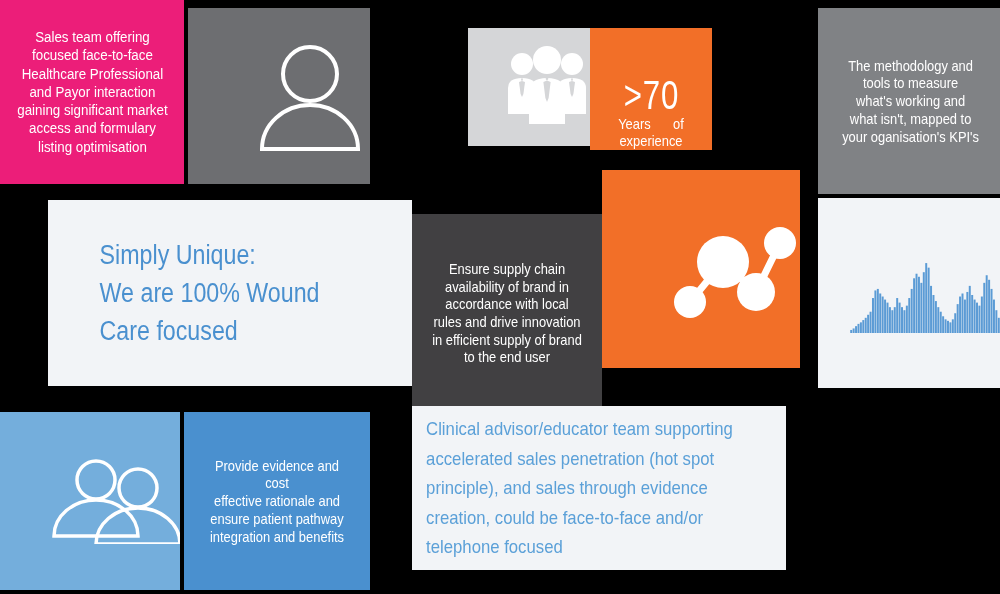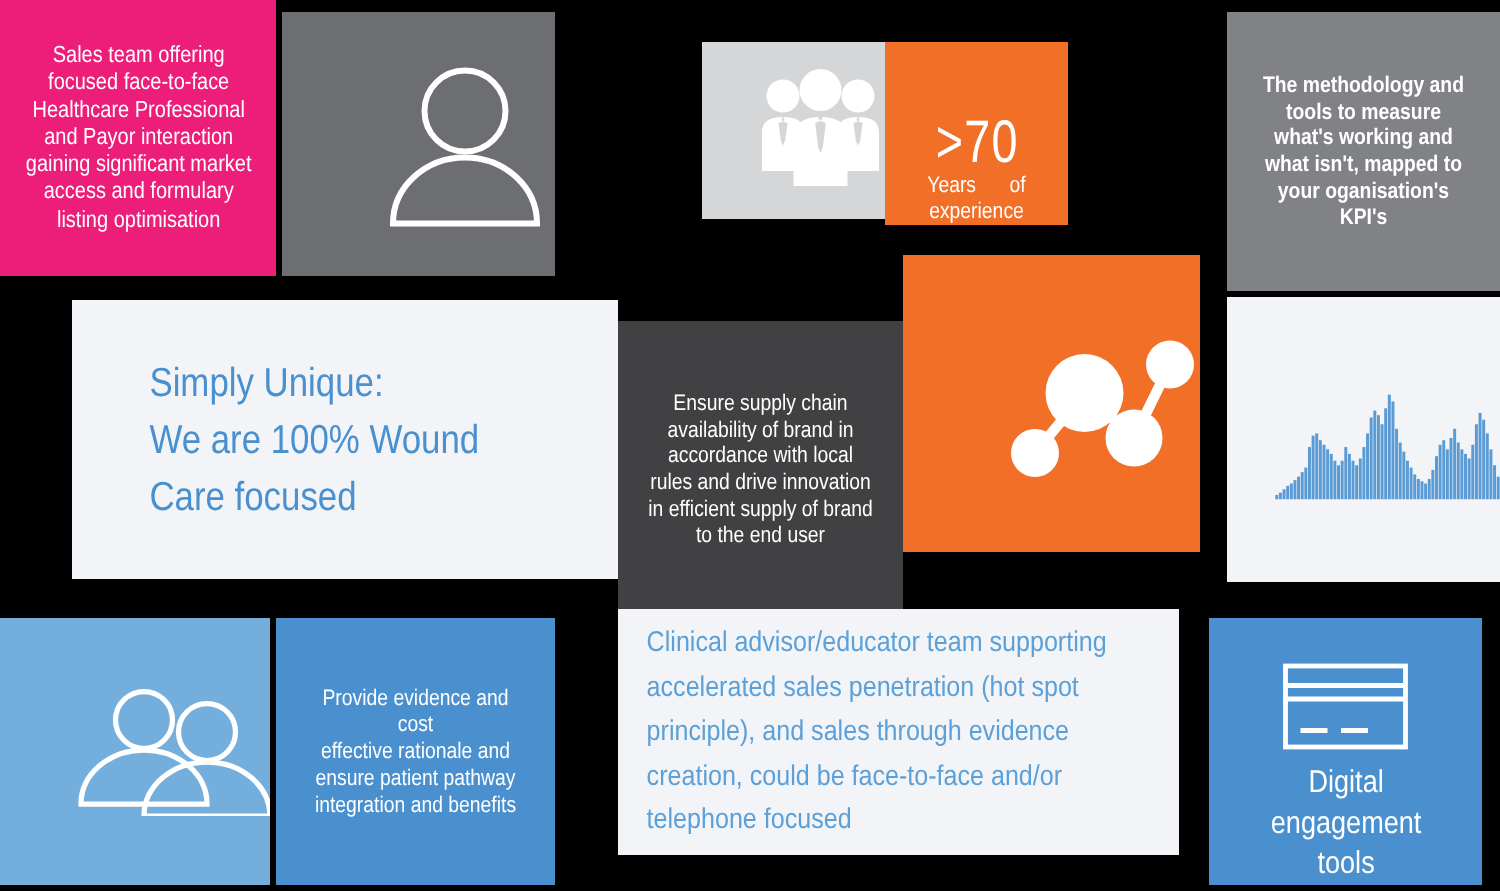--- a/index.html
+++ b/index.html
@@ -72,21 +72,20 @@
     font-size: 15px;
     line-height: 1.18;
     transform: scaleX(0.86);
     width: 112px;
     text-align: center;
   }
   .yrs-line .gap { display: inline-block; width: 26px; }
   .p-method {
     left: 818px; top: 8px; width: 182px; height: 186px;
     background: #808285;
-    font-weight: bold;
   }
   .p-method .txt {
     color: #ffffff;
     font-size: 15px;
     padding: 0 10px;
   }
   
   .p-simply {
     left: 48px; top: 200px; width: 364px; height: 186px;
     background: #f2f4f7;
@@ -129,21 +128,21 @@
     background: #4a90cf;
   }
   .p-provide .txt {
     color: #ffffff;
     font-size: 15px;
     padding: 0 8px;
   }
   .p-clinical {
     left: 412px; top: 406px; width: 374px; height: 164px;
     background: #f2f4f7;
-    justify-content: center;
+    justify-content: flex-start;
   }
   .p-clinical .txt {
     color: #5ba0d8;
     font-size: 19px;
     line-height: 1.55;
     text-align: left;
     padding-left: 16px;
     transform: scaleX(0.88);
     transform-origin: left center;
   }
@@ -333,26 +332,14 @@
   </div>
 
   <div class="panel p-clinical">
     <div class="txt">Clinical advisor/educator team supporting
 accelerated sales penetration (hot spot
 principle), and sales through evidence
 creation, could be face-to-face and/or
 telephone focused</div>
   </div>
 
-  <div class="panel p-digital">
-    <svg class="icon-svg" width="86" height="60" viewBox="0 0 86 60">
-      <rect x="3" y="3" width="80" height="54" fill="none" stroke="#ffffff" stroke-width="3.2"></rect>
-      <line x1="3" y1="16" x2="83" y2="16" stroke="#ffffff" stroke-width="3.2"></line>
-      <line x1="3" y1="25" x2="83" y2="25" stroke="#ffffff" stroke-width="3.2"></line>
-      <line x1="13" y1="46" x2="31" y2="46" stroke="#ffffff" stroke-width="3.2"></line>
-      <line x1="40" y1="46" x2="58" y2="46" stroke="#ffffff" stroke-width="3.2"></line>
-    </svg>
-    <div class="txt">Digital
-engagement
-tools</div>
-  </div>
 
 </div>
 
 </body></html>

